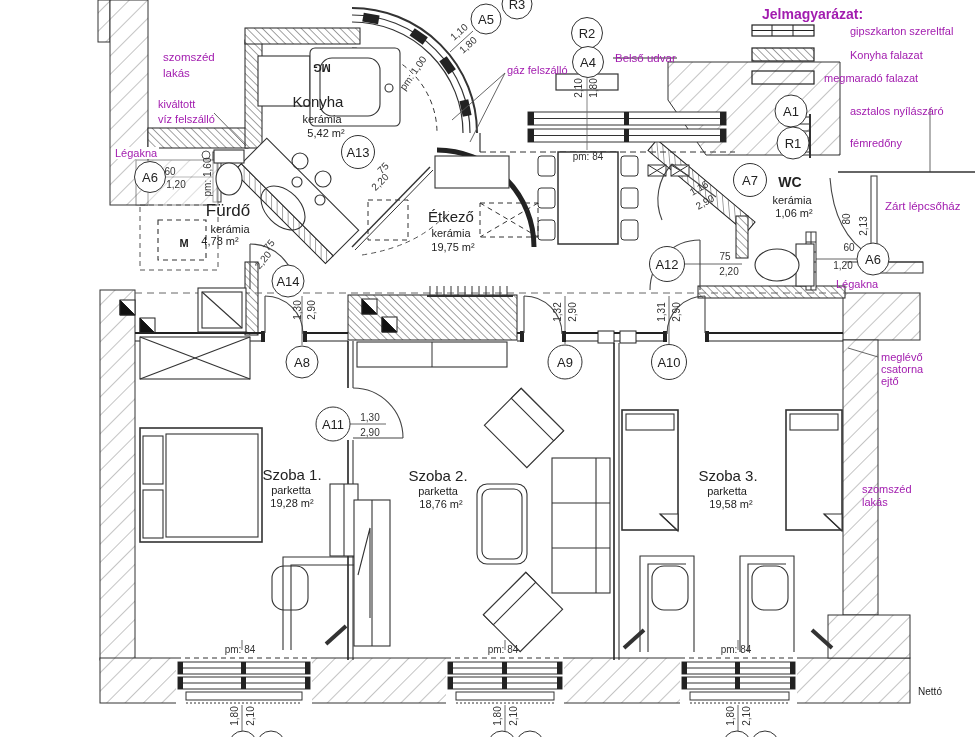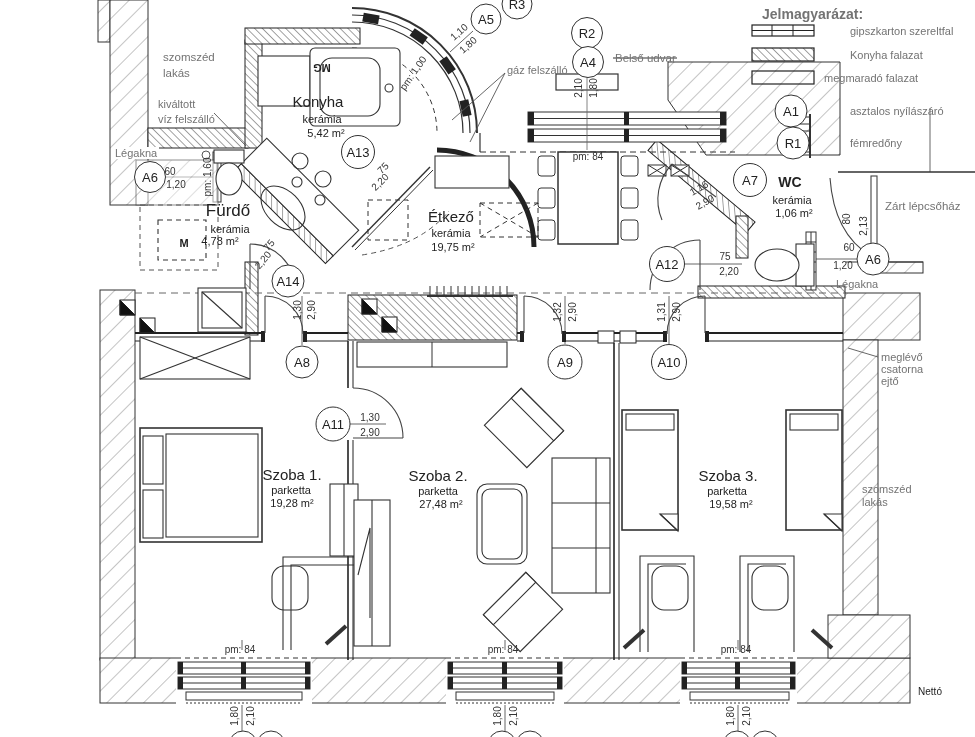--- a/index.html
+++ b/index.html
@@ -1,21 +1,21 @@
 <!DOCTYPE html>
 <html><head>
 <meta charset="utf-8">
 <style>
   html,body{margin:0;padding:0;background:#fff}
   .plan{position:relative;width:975px;height:737px;background:#fff;overflow:hidden;
         font-family:"Liberation Sans",sans-serif;color:#1a1a1a}
   svg.base{position:absolute;left:0;top:0}
   .lbl{position:absolute;white-space:nowrap;font-size:11px;color:#222;
        transform:translate(-50%,-50%) rotate(var(--r,0deg))}
-  .la{position:absolute;white-space:nowrap;font-size:11px;color:#737373;
+  .la{position:absolute;white-space:nowrap;font-size:11px;color:#a21caf;
       transform:translate(0,-50%) rotate(var(--r,0deg))}
   .b{font-weight:bold}
   .rn{font-size:15px;font-weight:normal}
   .t14{font-size:14px;font-weight:bold}
   .t12{font-size:11.5px}
   .dim{font-size:10px;color:#333}
   .bg{background:#fff;padding:0 2px}
   .mk{position:absolute;border:1.4px solid #333;border-radius:50%;background:#fff;
       display:flex;align-items:center;justify-content:center;font-size:13px;color:#222;
       transform:translate(-50%,-50%);box-sizing:border-box}
@@ -516,21 +516,21 @@
 <span class="lbl t14" style="left:790px;top:182px">WC</span>
 <span class="lbl" style="left:792px;top:200px">kerámia</span>
 <span class="lbl" style="left:794px;top:213px">1,06 m²</span>
 
 <span class="lbl rn" style="left:292px;top:474px">Szoba 1.</span>
 <span class="lbl" style="left:291px;top:490px">parketta</span>
 <span class="lbl" style="left:292px;top:503px">19,28 m²</span>
 
 <span class="lbl rn" style="left:438px;top:475px">Szoba 2.</span>
 <span class="lbl" style="left:438px;top:491px">parketta</span>
-<span class="lbl" style="left:441px;top:504px">27,48 m²</span>
+<span class="lbl" style="left:441px;top:504px">18,76 m²</span>
 
 <span class="lbl rn" style="left:728px;top:475px">Szoba 3.</span>
 <span class="lbl" style="left:727px;top:491px">parketta</span>
 <span class="lbl" style="left:731px;top:504px">19,58 m²</span>
 
 <span class="lbl dim" style="left:459px;top:32px;--r:-42deg">1,10</span>
 <span class="lbl dim" style="left:468px;top:45px;--r:-42deg">1,80</span>
 <span class="lbl dim" style="left:413px;top:73px;--r:-55deg">pm: 1,00</span>
 <span class="lbl dim" style="left:578px;top:88px;--r:-90deg">2,10</span>
 <span class="lbl dim" style="left:593px;top:88px;--r:-90deg">1,80</span>

